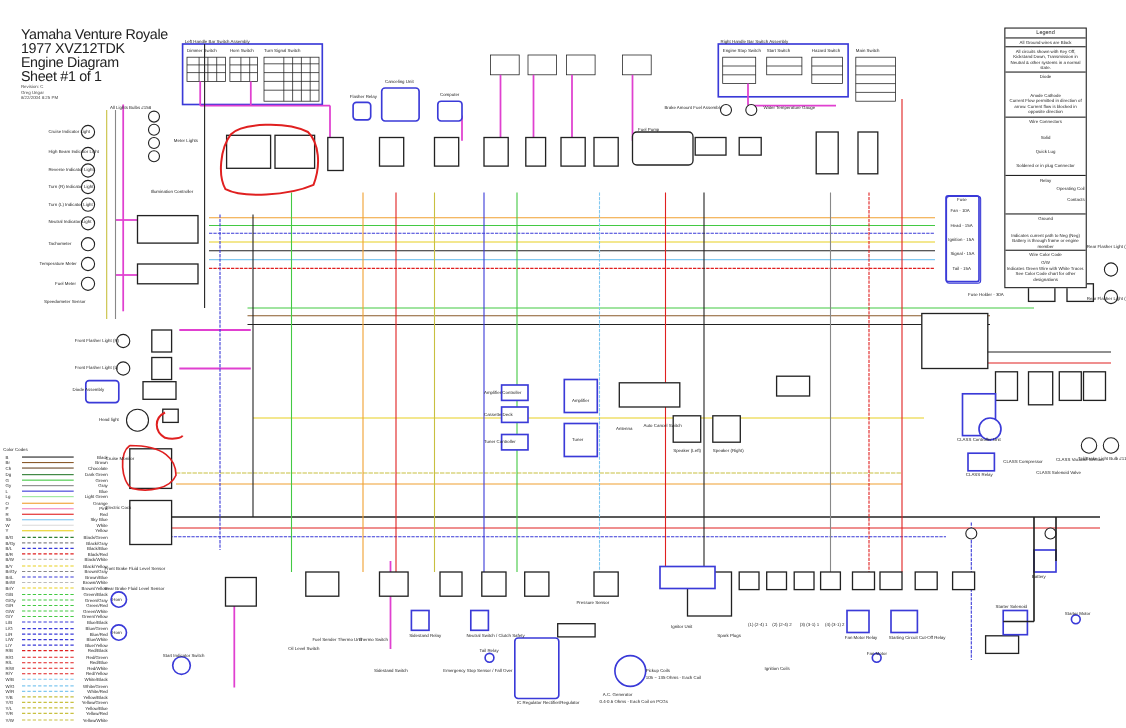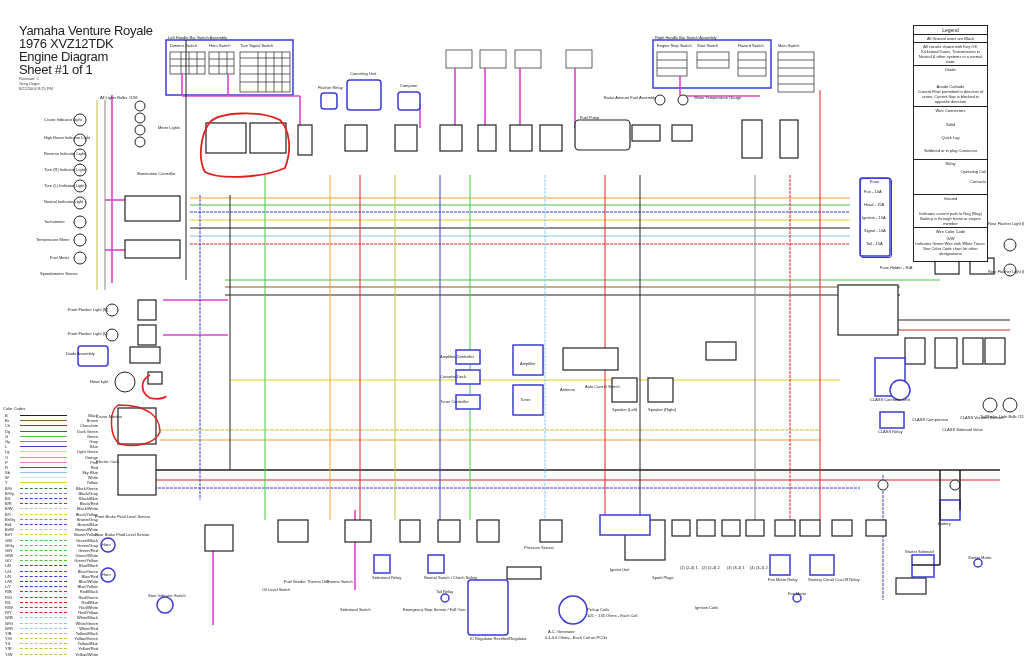--- a/index.html
+++ b/index.html
@@ -274,21 +274,21 @@
   <g stroke="#222" stroke-width="1.5" fill="none">
     <line x1="940" y1="470" x2="940" y2="510"></line>
       <line x1="960" y1="470" x2="960" y2="510"></line>
     <line x1="940" y1="510" x2="940" y2="565"></line>
       <line x1="940" y1="565" x2="912" y2="565"></line>
   </g>
 </svg>
 
 <div class="title-block">
   <div class="t">Yamaha Venture Royale</div>
-  <div class="t">1976 XVZ12TDK</div>
+  <div class="t">1977 XVZ12TDK</div>
   <div class="t">Engine Diagram</div>
   <div class="t">Sheet #1 of 1</div>
   <div class="s">Revision: C</div>
   <div class="s">Greg Ungar</div>
   <div class="s">8/22/2004 8:25 PM</div>
 </div>
 
 <div class="legend">
   <div class="sec hdr">Legend</div>
   <div class="sec">All Ground wires are Black</div>

